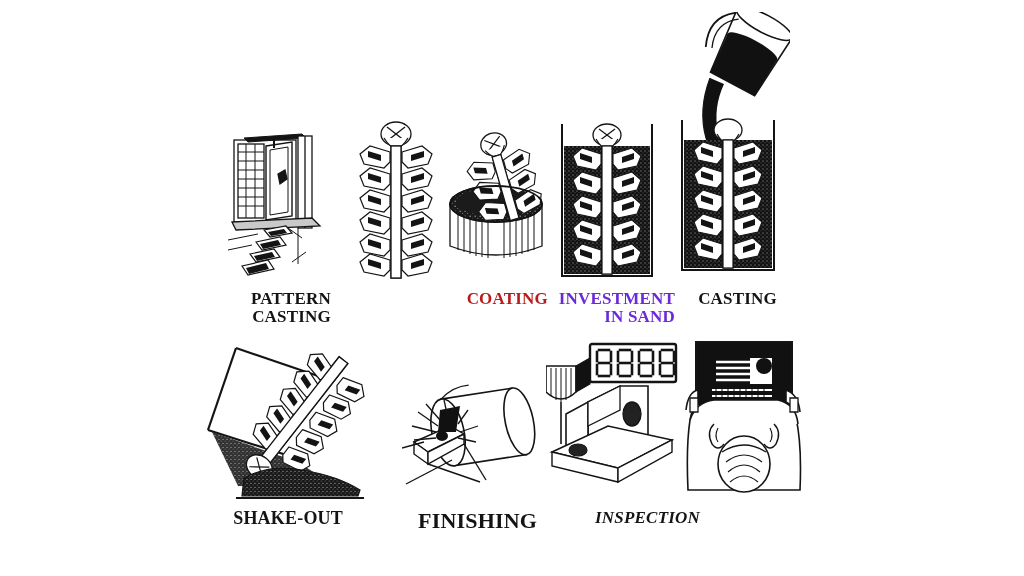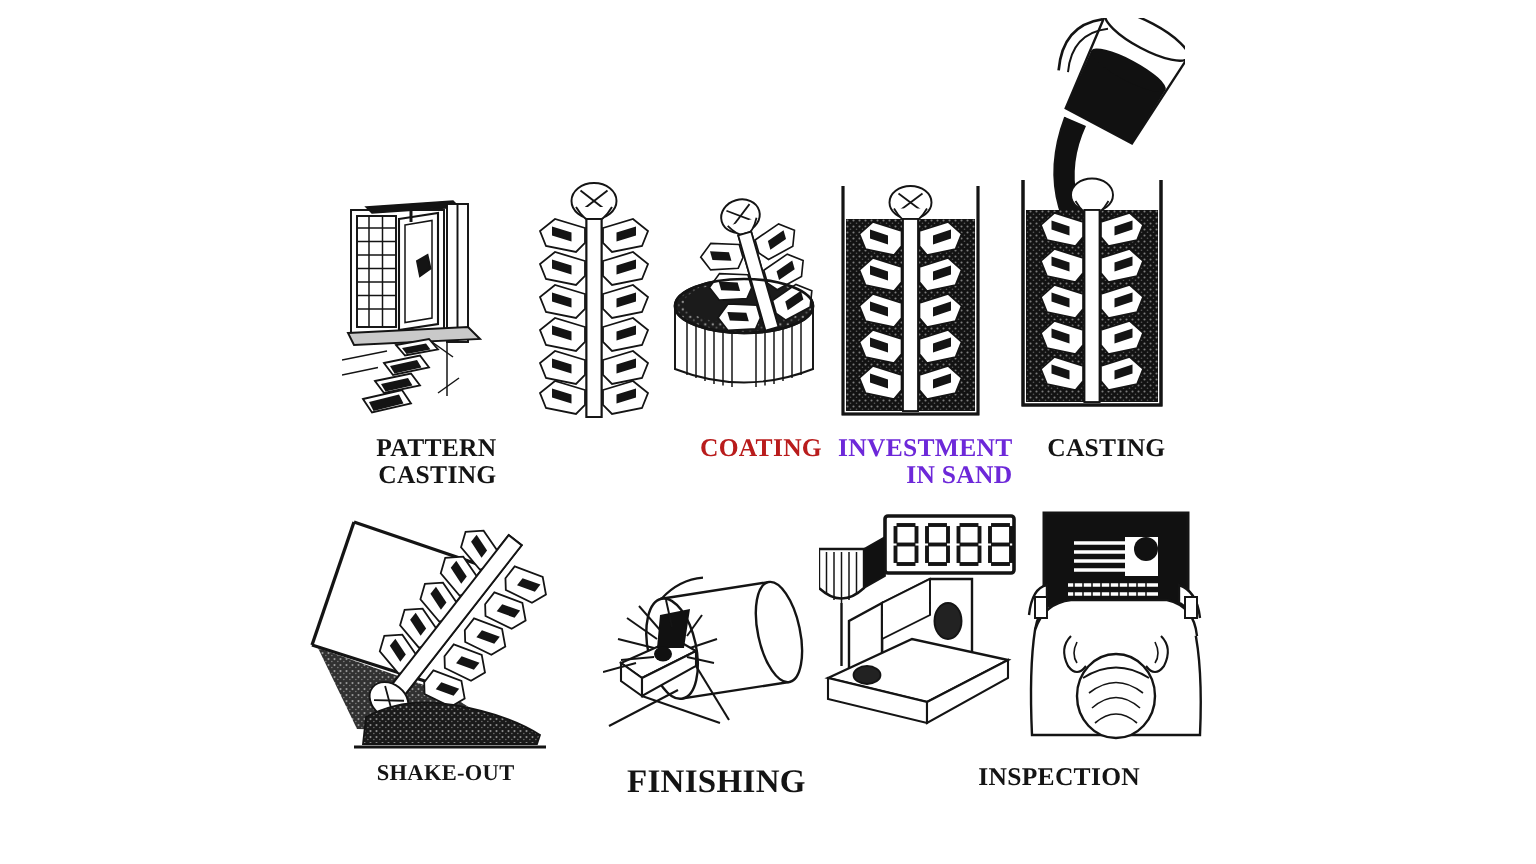--- a/index.html
+++ b/index.html
@@ -393,21 +393,21 @@
           <ellipse cx="103" cy="144" rx="14" ry="11" fill="#ffffff" stroke="#141414" stroke-width="1.3"></ellipse>
           <line x1="95" y1="138" x2="111" y2="150" stroke-width="1.2"></line>
           <line x1="111" y1="138" x2="95" y2="150" stroke-width="1.2"></line>
         </g>
 
         <path d="M46 140 Q72 126 104 132 Q140 138 162 152 L160 158 L44 158 Z" fill="url(#sandPile)" stroke="#141414" stroke-width="1.2"></path>
         <line x1="38" y1="160" x2="166" y2="160" stroke="#141414" stroke-width="2"></line>
       </g>
     </svg>
   </div>
-  <div class="lbl" id="lbl-shakeout" style="left: 219px; top: 509px; width: 124px; font-size: 15px; color: rgb(20, 20, 20);"><span>SHAKE-OUT</span></div>
+  <div class="lbl" id="lbl-shakeout" style="left: 219px; top: 509px; width: 124px; font-size: 18px; color: rgb(20, 20, 20);"><span>SHAKE-OUT</span></div>
 
   <div class="fig" id="fig-finishing" style="left: 402px; top: 376px; width: 138px; height: 118px;">
     <svg viewBox="0 0 138 118" width="138" height="118" aria-hidden="true">
       <g stroke="#141414" fill="none" stroke-width="1.6">
 
         <g transform="rotate(-12 86 52)">
           <path d="M46 14 L118 18 L118 86 L46 82 Z" fill="#ffffff" stroke="#141414" stroke-width="1.6"></path>
           <ellipse cx="46" cy="48" rx="16" ry="34" fill="#ffffff" stroke="#141414" stroke-width="1.6"></ellipse>
           <ellipse cx="118" cy="52" rx="14" ry="34" fill="#ffffff" stroke="#141414" stroke-width="1.6"></ellipse>
           <path d="M46 14 Q60 4 76 6" fill="none" stroke="#141414" stroke-width="1.4"></path>
@@ -555,15 +555,15 @@
           <path d="M228 84 Q236 92 230 104 Q224 112 218 104" fill="#ffffff" stroke="#141414" stroke-width="1.4"></path>
           <path d="M172 88 Q168 96 172 102" fill="none" stroke="#141414" stroke-width="1.1"></path>
           <path d="M224 88 Q228 96 224 102" fill="none" stroke="#141414" stroke-width="1.1"></path>
 
           <path d="M144 58 L152 58 L152 72 L144 72 Z" fill="#ffffff" stroke="#141414" stroke-width="1.3"></path>
           <path d="M244 58 L252 58 L252 72 L244 72 Z" fill="#ffffff" stroke="#141414" stroke-width="1.3"></path>
         </g>
       </g>
     </svg>
   </div>
-  <div class="lbl" id="lbl-inspection" style="left: 634px; top: 509px; width: 126px; font-size: 17px; color: rgb(20, 20, 20);"><span>INSPECTION</span></div>
+  <div class="lbl" id="lbl-inspection" style="left: 574px; top: 509px; width: 126px; font-size: 17px; color: rgb(20, 20, 20); font-style: italic;"><span>INSPECTION</span></div>
 
 </div>
 
 </body></html>

